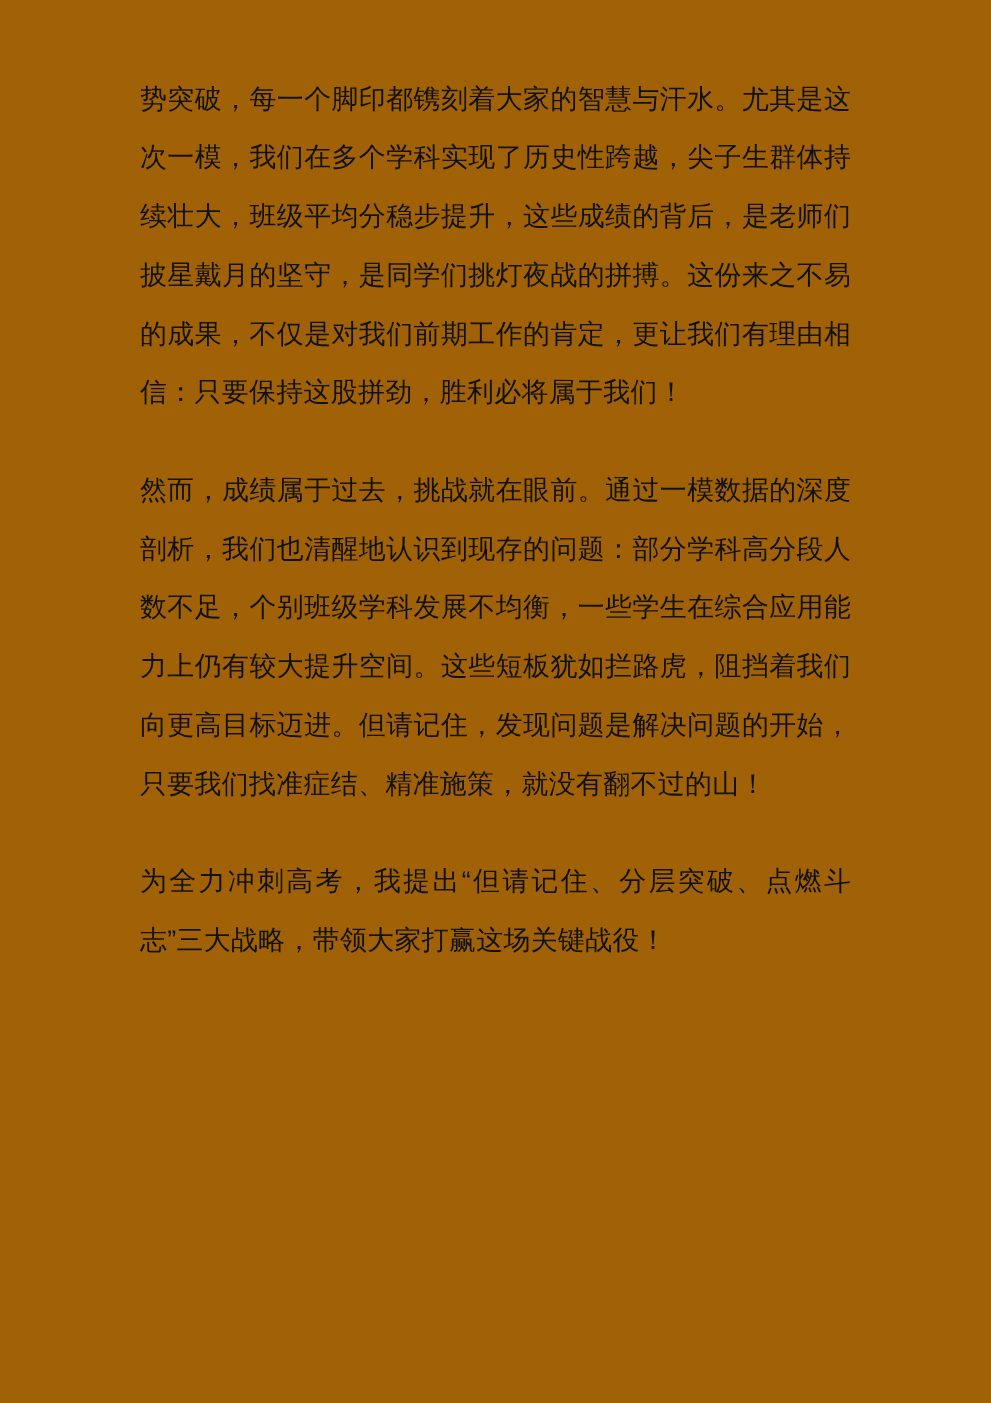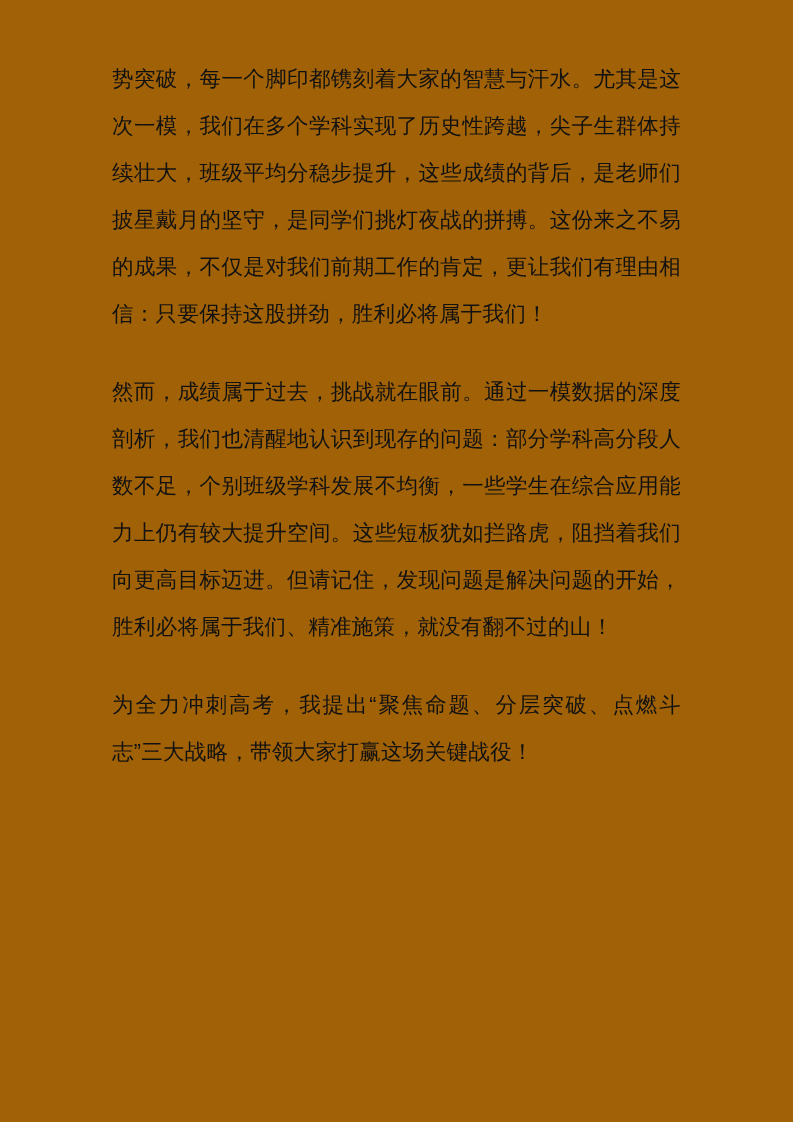--- a/index.html
+++ b/index.html
@@ -38,16 +38,16 @@
   .para:last-child {
     margin-bottom: 0;
   }
 </style>
 </head>
 <body>
 
 <div class="page">
   <div class="doc-body">
     <p class="para">势突破，每一个脚印都镌刻着大家的智慧与汗水。尤其是这次一模，我们在多个学科实现了历史性跨越，尖子生群体持续壮大，班级平均分稳步提升，这些成绩的背后，是老师们披星戴月的坚守，是同学们挑灯夜战的拼搏。这份来之不易的成果，不仅是对我们前期工作的肯定，更让我们有理由相信：只要保持这股拼劲，胜利必将属于我们！</p>
-    <p class="para">然而，成绩属于过去，挑战就在眼前。通过一模数据的深度剖析，我们也清醒地认识到现存的问题：部分学科高分段人数不足，个别班级学科发展不均衡，一些学生在综合应用能力上仍有较大提升空间。这些短板犹如拦路虎，阻挡着我们向更高目标迈进。但请记住，发现问题是解决问题的开始，胜利必将属于我们、精准施策，就没有翻不过的山！</p>
-    <p class="para">为全力冲刺高考，我提出“聚焦命题、分层突破、点燃斗志”三大战略，带领大家打赢这场关键战役！</p>
+    <p class="para">然而，成绩属于过去，挑战就在眼前。通过一模数据的深度剖析，我们也清醒地认识到现存的问题：部分学科高分段人数不足，个别班级学科发展不均衡，一些学生在综合应用能力上仍有较大提升空间。这些短板犹如拦路虎，阻挡着我们向更高目标迈进。但请记住，发现问题是解决问题的开始，只要我们找准症结、精准施策，就没有翻不过的山！</p>
+    <p class="para">为全力冲刺高考，我提出“但请记住、分层突破、点燃斗志”三大战略，带领大家打赢这场关键战役！</p>
   </div>
 </div>
 
 </body></html>

